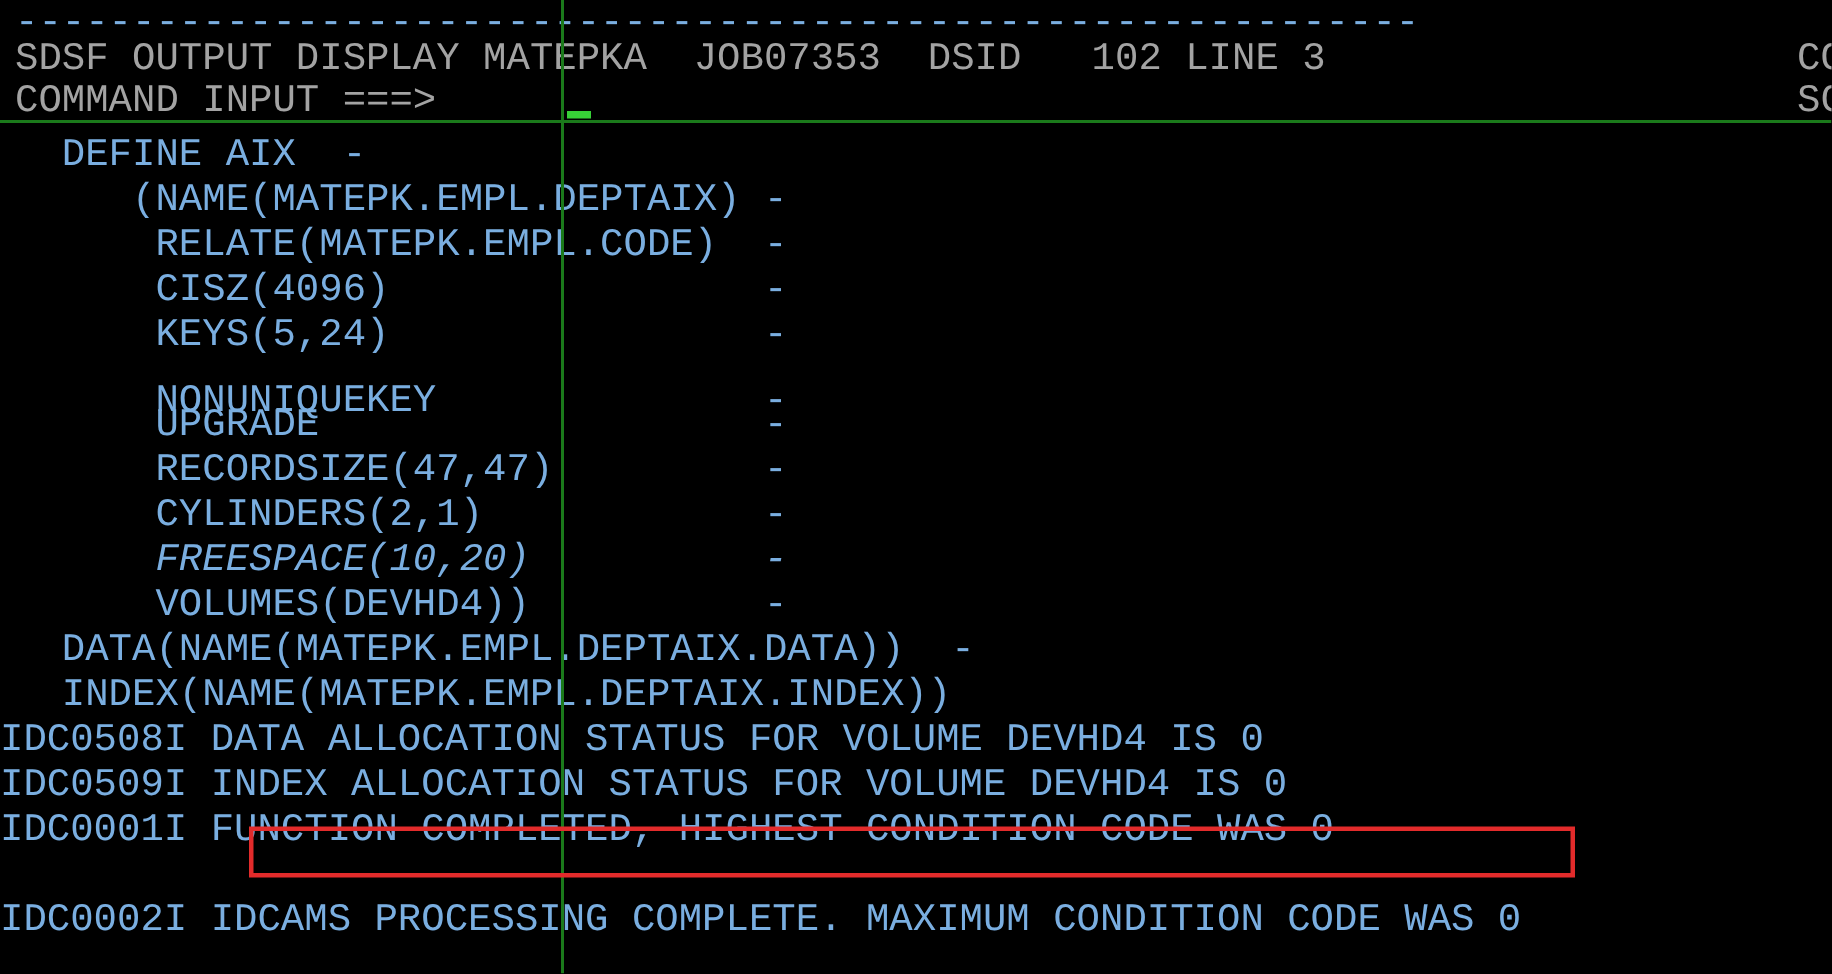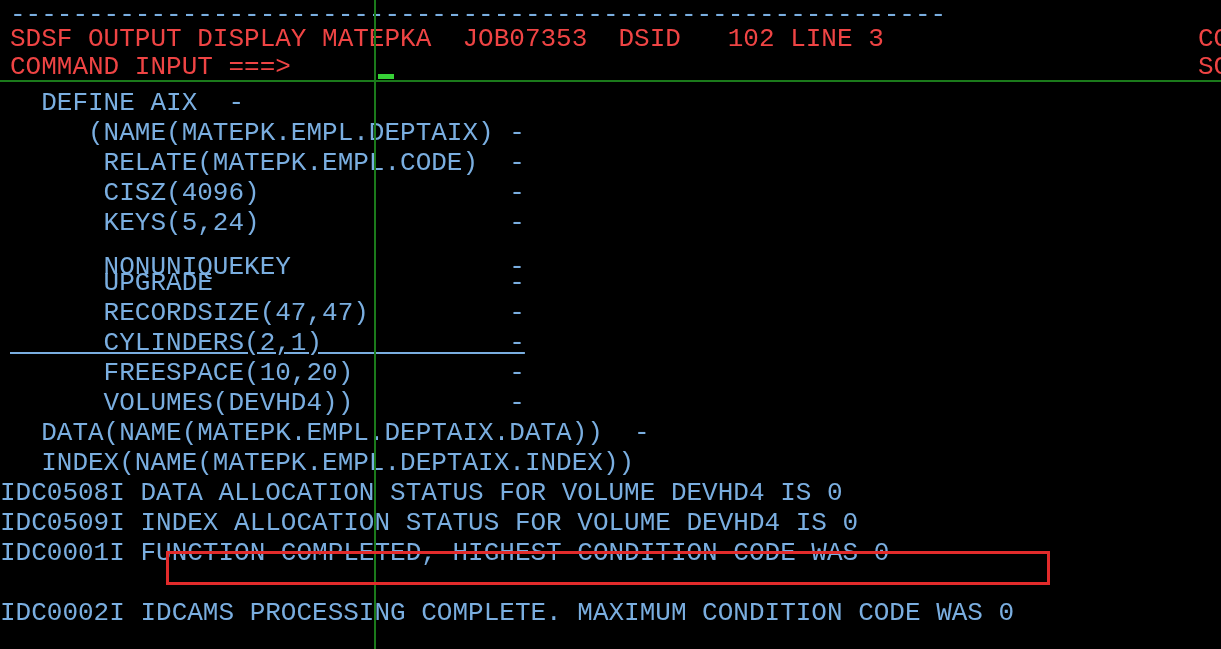--- a/index.html
+++ b/index.html
@@ -29,21 +29,21 @@
     position: absolute;
     left: 10px;
     height: 30px;
     line-height: 30px;
     white-space: pre;
     font-size: 26px;
     letter-spacing: 0px;
     font-family: "Liberation Mono", "DejaVu Sans Mono", monospace;
   }
 
-  .c-white  { color: #ef4444; }
+  .c-white  { color: #a3a3a3; }
   .c-blue   { color: #7aaee0; }
 
   
   #vline {
     position: absolute;
     top: 0;
     left: 374px;
     width: 2px;
     height: 649px;
     background: #1b7a1b;
@@ -96,22 +96,22 @@
   <div class="row c-white" style="top:52px; left:1198px;">SC</div>
 
   <div class="row c-blue" style="top:88px;">  DEFINE AIX  -</div>
   <div class="row c-blue" style="top:118px;">     (NAME(MATEPK.EMPL.DEPTAIX) -</div>
   <div class="row c-blue" style="top:148px;">      RELATE(MATEPK.EMPL.CODE)  -</div>
   <div class="row c-blue" style="top:178px;">      CISZ(4096)                -</div>
   <div class="row c-blue" style="top:208px;">      KEYS(5,24)                -</div>
   <div class="row c-blue" style="top:252px;">      NONUNIQUEKEY              -</div>
   <div class="row c-blue" style="top:268px;">      UPGRADE                   -</div>
   <div class="row c-blue" style="top:298px;">      RECORDSIZE(47,47)         -</div>
-  <div class="row c-blue" style="top:328px;text-decoration:underline;">      CYLINDERS(2,1)            -</div>
-  <div class="row c-blue" style="top:358px;">      FREESPACE(10,20)          -</div>
+  <div class="row c-blue" style="top:328px;">      CYLINDERS(2,1)            -</div>
+  <div class="row c-blue" style="top:358px;font-style:italic;">      FREESPACE(10,20)          -</div>
   <div class="row c-blue" style="top:388px;">      VOLUMES(DEVHD4))          -</div>
   <div class="row c-blue" style="top:418px;">  DATA(NAME(MATEPK.EMPL.DEPTAIX.DATA))  -</div>
   <div class="row c-blue" style="top:448px;">  INDEX(NAME(MATEPK.EMPL.DEPTAIX.INDEX))</div>
   <div class="row c-blue" style="top:478px; left:0px;">IDC0508I DATA ALLOCATION STATUS FOR VOLUME DEVHD4 IS 0</div>
   <div class="row c-blue" style="top:508px; left:0px;">IDC0509I INDEX ALLOCATION STATUS FOR VOLUME DEVHD4 IS 0</div>
   <div class="row c-blue" style="top:538px; left:0px;">IDC0001I FUNCTION COMPLETED, HIGHEST CONDITION CODE WAS 0</div>
   <div class="row c-blue" style="top:568px; left:0px;"></div>
   <div class="row c-blue" style="top:598px; left:0px;">IDC0002I IDCAMS PROCESSING COMPLETE. MAXIMUM CONDITION CODE WAS 0</div>
 
   <div id="vline"></div>

